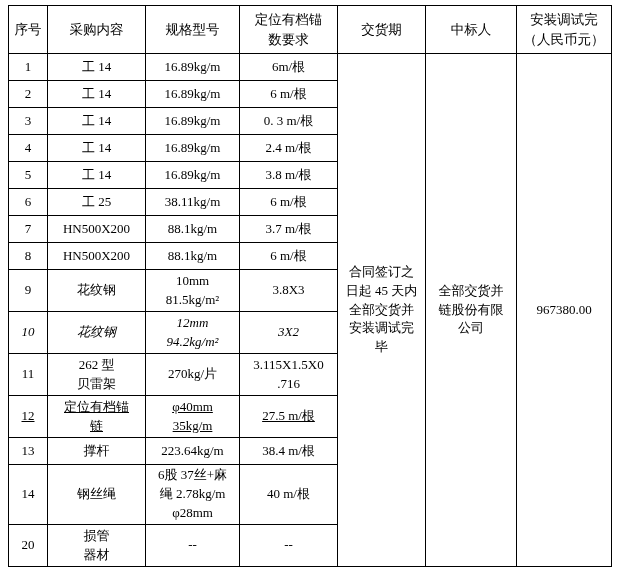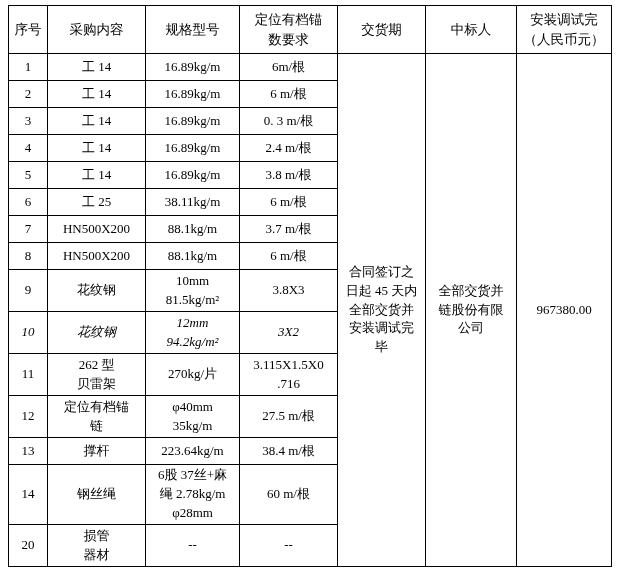--- a/index.html
+++ b/index.html
@@ -148,41 +148,41 @@
           <td>3X2</td>
         </tr>
         <tr style="height: 42px;">
           <td>11</td>
           <td>262 型
 贝雷架</td>
           <td>270kg/片</td>
           <td>3.115X1.5X0
 .716</td>
         </tr>
-        <tr style="height: 42px;">
+        <tr style="height: 42px; text-decoration: underline;">
           <td>12</td>
           <td>定位有档锚
 链</td>
           <td>φ40mm
 35kg/m</td>
           <td>27.5 m/根</td>
         </tr>
         <tr style="height: 27px; margin-top: 8px;">
           <td>13</td>
           <td>撑杆</td>
           <td>223.64kg/m</td>
           <td>38.4 m/根</td>
         </tr>
         <tr style="height: 60px;">
           <td>14</td>
           <td>钢丝绳</td>
           <td>6股 37丝+麻
 绳 2.78kg/m
 φ28mm</td>
-          <td>60 m/根</td>
+          <td>40 m/根</td>
         </tr>
         <tr style="height: 42px;">
           <td>20</td>
           <td>损管
 器材</td>
           <td>--</td>
           <td>--</td>
         </tr>
       </tbody>
   </table>

